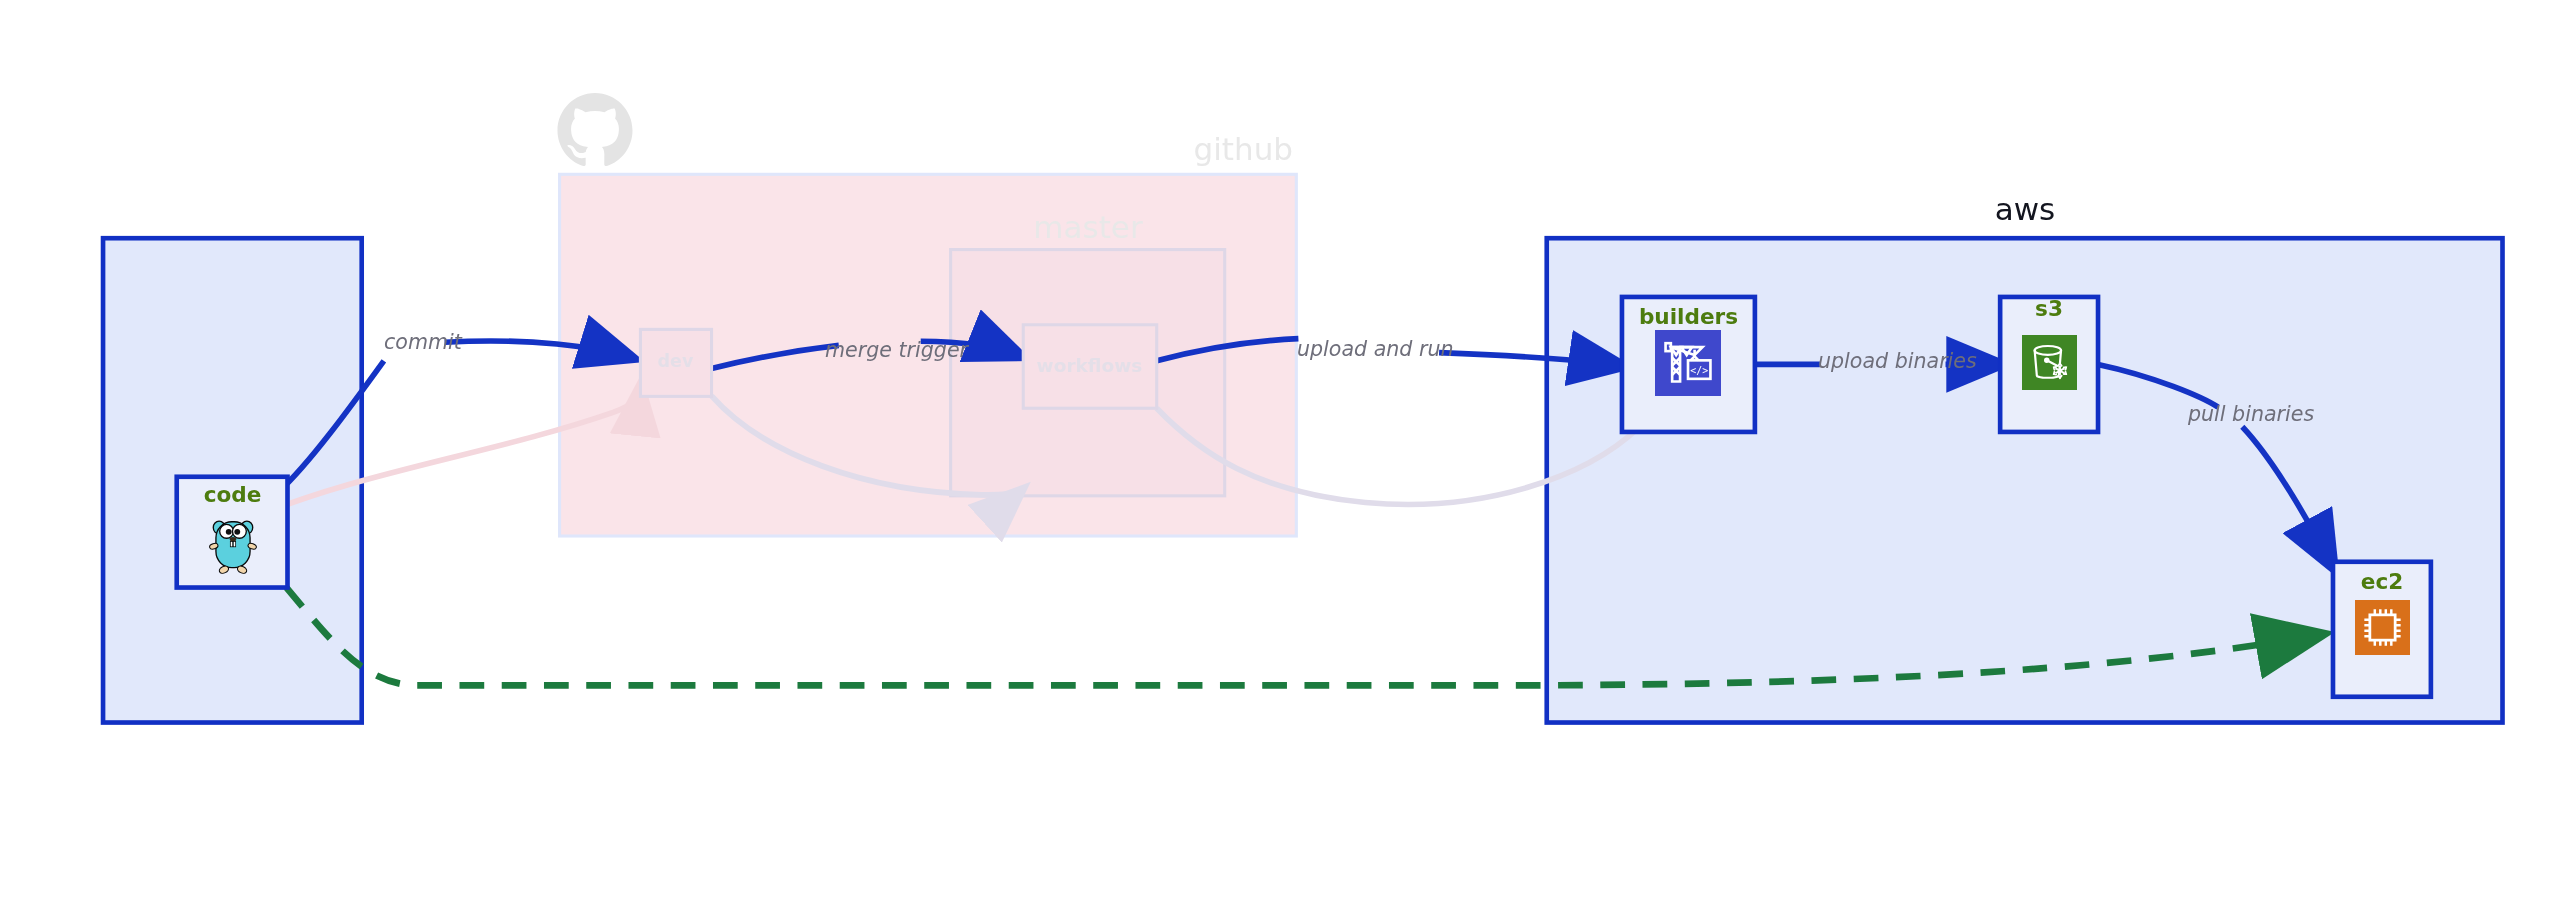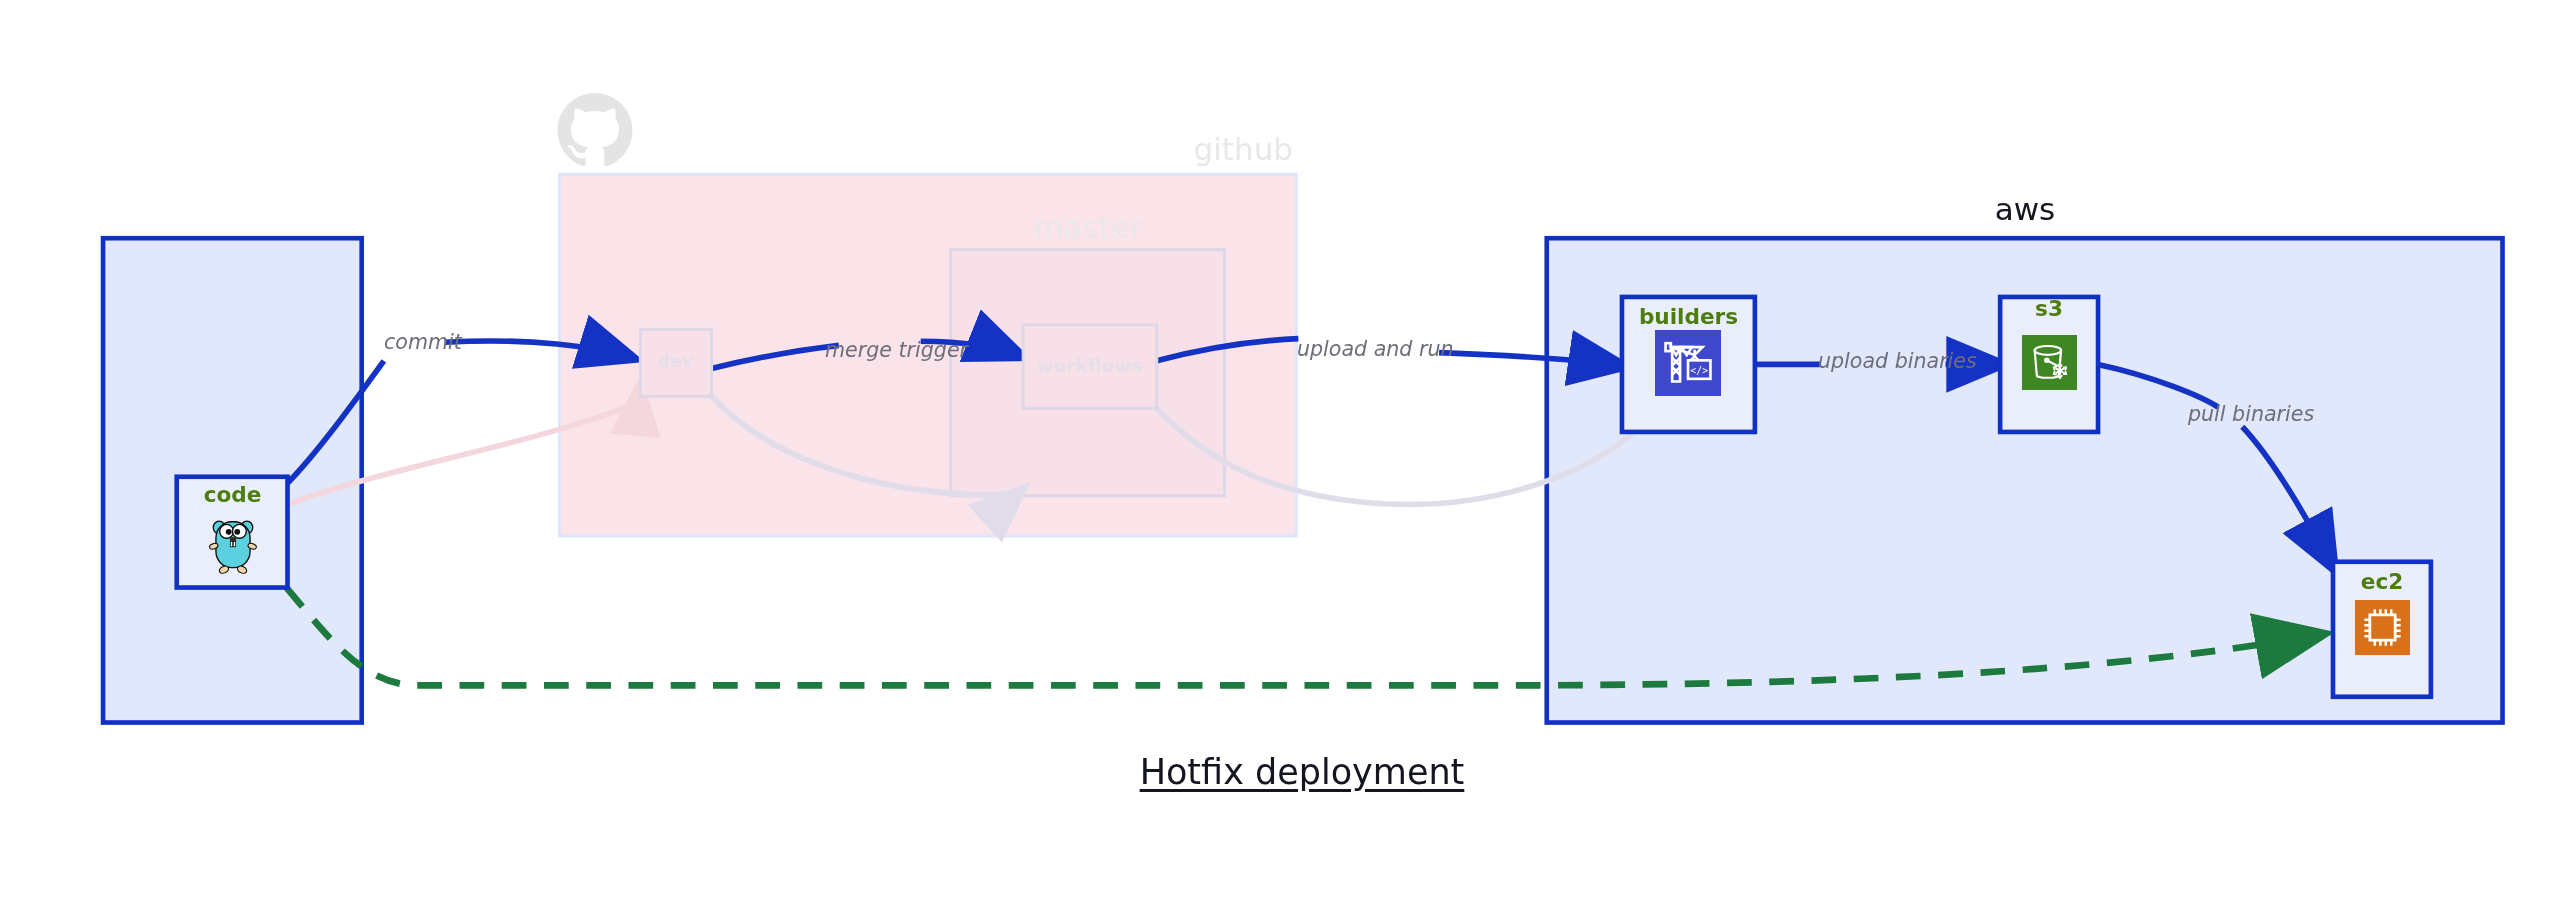--- a/index.html
+++ b/index.html
@@ -241,16 +241,15 @@
   <div class="edge-label" style="left:384px; top:330px; width:62px;">commit</div>
 
   <div class="edge-label" style="left:825px; top:341px; width:109px; line-height:0.9;">merge trigger</div>
 
   <div class="edge-label" style="left:1297px; top:337px; width:143px;">upload and run</div>
 
   <div class="edge-label" style="left:1818px; top:349px; width:130px;">upload binaries</div>
 
   <div class="edge-label" style="left:2188px; top:402px; width:111px;">pull binaries</div>
 
-  <div class="diagram-title" style="left:993px; top:752px; width:618px;">Hotfix deployment</div>
 
 </div>
 
 
 </body></html>

